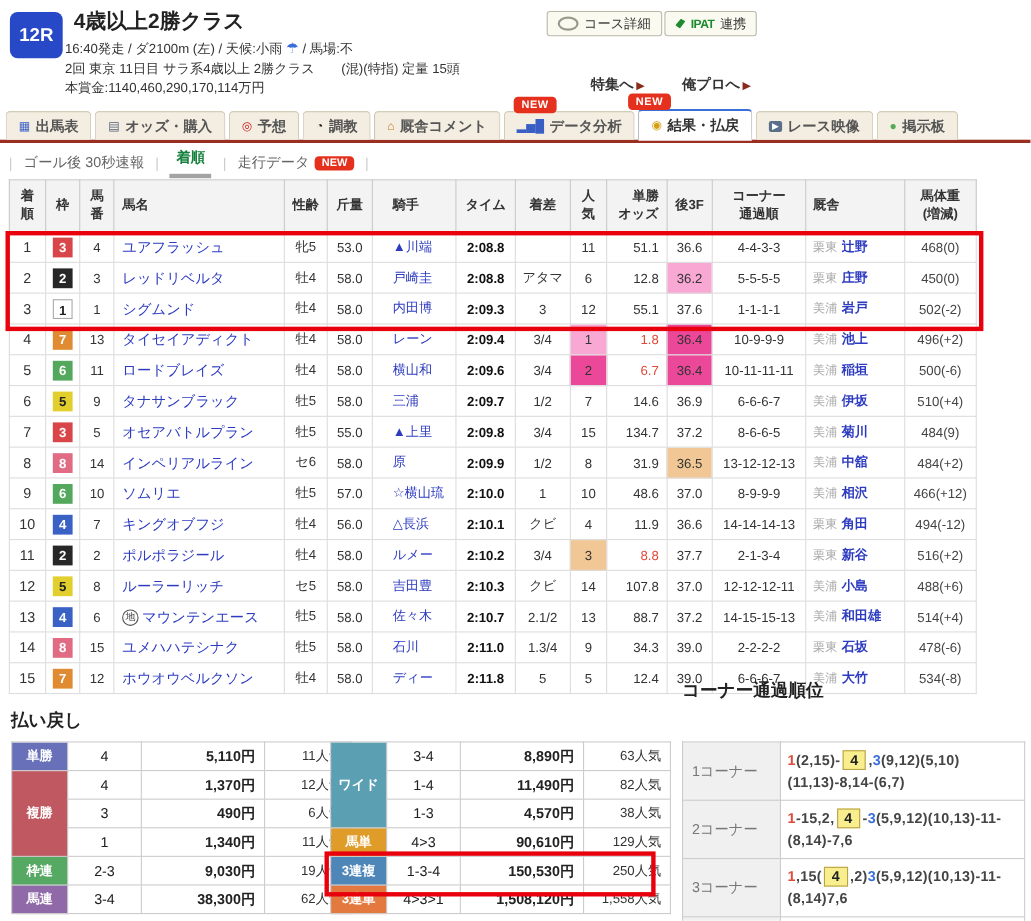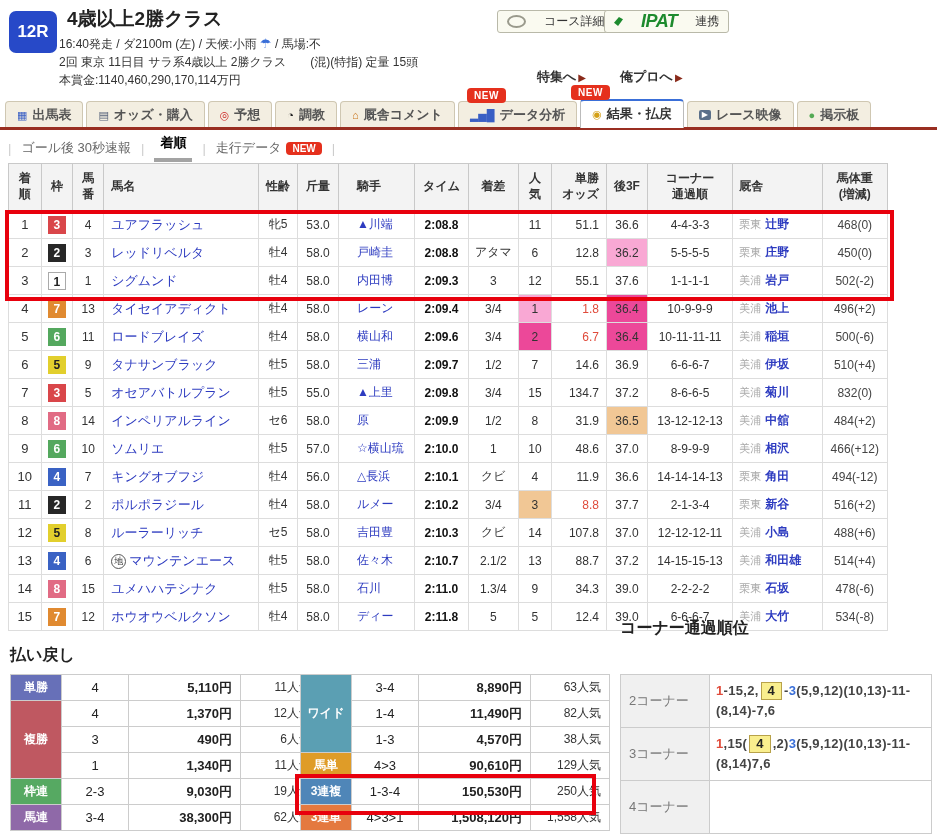--- a/index.html
+++ b/index.html
@@ -8,24 +8,24 @@
   a{text-decoration:none;cursor:pointer}
 
   
   .race-no{position:absolute;left:9px;top:11px;width:48px;height:42px;background:#2749c8;
     border-radius:7px;color:#fff;font-weight:bold;font-size:17px;display:flex;align-items:center;justify-content:center}
   .race-title{position:absolute;left:67px;top:6px;font-size:19px;font-weight:bold;color:#222;margin:0}
   .meta{position:absolute;left:59px;font-size:12px;color:#333;white-space:nowrap}
   .m1{top:36px}.m2{top:54px}.m3{top:72px}
   .umb{color:#3a6fd8;font-size:13px}
   .hdr-btn{position:absolute;top:10px;height:23px;background:#fafaf0;border:1px solid #b9b9a9;
-    border-radius:3px;font-size:12px;color:#333;display:flex;align-items:center;gap:18px;padding:0 9px;cursor:pointer}
+    border-radius:3px;font-size:12px;color:#333;display:flex;align-items:center;gap:5px;padding:0 9px;cursor:pointer}
   .btn-course{left:497px}.btn-ipat{left:604px}
   .oval{display:inline-block;width:15px;height:9px;border:2px solid #9a9a8c;border-radius:50%}
-  .ipat-logo{color:#1d8a2e;font-weight:bold;font-style:italic;font-size:18px;letter-spacing:-.5px}
+  .ipat-logo{color:#1d8a2e;font-weight:bold;font-size:11px;letter-spacing:-.5px}
   .ipat-swoosh{display:inline-block;width:9px;height:9px;background:#1d8a2e;
     clip-path:polygon(0 65%,55% 0,100% 25%,45% 100%)}
   .hdr-link{position:absolute;top:68px;font-size:13px;font-weight:bold;color:#333;cursor:pointer}
   .lk1{left:537px}.lk2{left:620px}
   .arr{color:#8a2a1a;font-size:10px;margin-left:2px}
   .new-badge{position:absolute;background:#e5301d;color:#fff;font-weight:bold;font-size:10px;
     border-radius:4px;padding:2px 7px;z-index:9;letter-spacing:.5px}
   .nb1{left:467px;top:88px}.nb2{left:571px;top:85px}
 
   
@@ -34,21 +34,21 @@
   .tab{background:#f3eee1;border:1px solid #cfc7b2;border-bottom:none;border-radius:4px 4px 0 0;
     font-size:13px;color:#555;font-weight:bold;padding:4px 11px 3px;display:flex;align-items:center;gap:5px;cursor:pointer;white-space:nowrap}
   .tab.active{background:#fff;border-color:#bbb;border-top:2px solid #3a6fd8;color:#333;position:relative;top:1px;padding-bottom:5px}
   .ticon{font-size:11px;line-height:1}
   .ticon.boxed{border-radius:2px;padding:1px 3px;font-size:8px}
 
   
   .subnav{position:absolute;left:8px;top:134px;font-size:13px;color:#666;display:flex;align-items:center;gap:10px}
   .sep{color:#ccc}
   .subtab{cursor:pointer;display:flex;align-items:center;gap:5px}
-  .subtab.active{font-weight:bold;color:#000000;border-bottom:4px solid #a3a3a3;padding:0 6px 6px}
+  .subtab.active{font-weight:bold;color:#15803d;border-bottom:4px solid #a3a3a3;padding:0 6px 6px}
   .mini-new{background:#e5301d;color:#fff;font-weight:bold;font-size:10px;border-radius:4px;padding:1px 6px}
 
   
   table{border-collapse:collapse}
   .results{position:absolute;left:8px;top:163px;width:880px;font-size:12px;background:#fff}
   .results th{background:#f3f3f3;border:1px solid #c9c9c9;color:#333;font-size:12px;font-weight:bold;
     height:46px;white-space:pre-line;line-height:1.3;padding:0 2px}
   .results td{border:1px solid #ddd;height:27px;padding:0 4px;text-align:center;white-space:nowrap}
   .results .c0{width:30px}.results .c1{width:26px}.results .c2{width:28px}
   .results .c3{width:156px;text-align:left;padding-left:7px}
@@ -326,21 +326,21 @@
         <td class="c4">牡5</td>
         <td class="c5">55.0</td>
         <td class="c6"><a class="jlink">▲上里</a></td>
         <td class="c7 time">2:09.8</td>
         <td class="c8">3/4</td>
         <td class="c9">15</td>
         <td class="c10">134.7</td>
         <td class="c11">37.2</td>
         <td class="c12">8-6-6-5</td>
         <td class="c13"><span class="area">美浦</span><a class="tlink">菊川</a></td>
-        <td class="c14 hw">832(0)</td>
+        <td class="c14 hw">484(9)</td>
       </tr>
       <tr>
         <td class="c0 pos">8</td>
         <td class="c1"><span class="waku wk8">8</span></td>
         <td class="c2">14</td>
         <td class="c3"><a class="hlink">インペリアルライン</a></td>
         <td class="c4">セ6</td>
         <td class="c5">58.0</td>
         <td class="c6"><a class="jlink">原</a></td>
         <td class="c7 time">2:09.9</td>
@@ -551,20 +551,24 @@
         <td class="ppop">1,558人気</td>
       </tr>
     </tbody>
   </table>
 <div class="sanpuku-box"></div>
 
 <div class="sec-title t-corner">コーナー通過順位</div>
 <table class="corner">
     <tbody id="corner-body">
       <tr>
+        <th class="clabel">1コーナー</th>
+        <td class="ctext"><span class="seg-r">1</span><span class="seg">(2,15)-</span><span class="seg-x">4</span><span class="seg">,</span><span class="seg-b">3</span><span class="seg">(9,12)(5,10)(11,13)-8,14-(6,7)</span></td>
+      </tr>
+      <tr>
         <th class="clabel">2コーナー</th>
         <td class="ctext"><span class="seg-r">1</span><span class="seg">-15,2,</span><span class="seg-x">4</span><span class="seg">-</span><span class="seg-b">3</span><span class="seg">(5,9,12)(10,13)-11-(8,14)-7,6</span></td>
       </tr>
       <tr>
         <th class="clabel">3コーナー</th>
         <td class="ctext"><span class="seg-r">1</span><span class="seg">,15(</span><span class="seg-x">4</span><span class="seg">,2)</span><span class="seg-b">3</span><span class="seg">(5,9,12)(10,13)-11-(8,14)7,6</span></td>
       </tr>
       <tr>
         <th class="clabel">4コーナー</th>
         <td class="ctext"></td>

